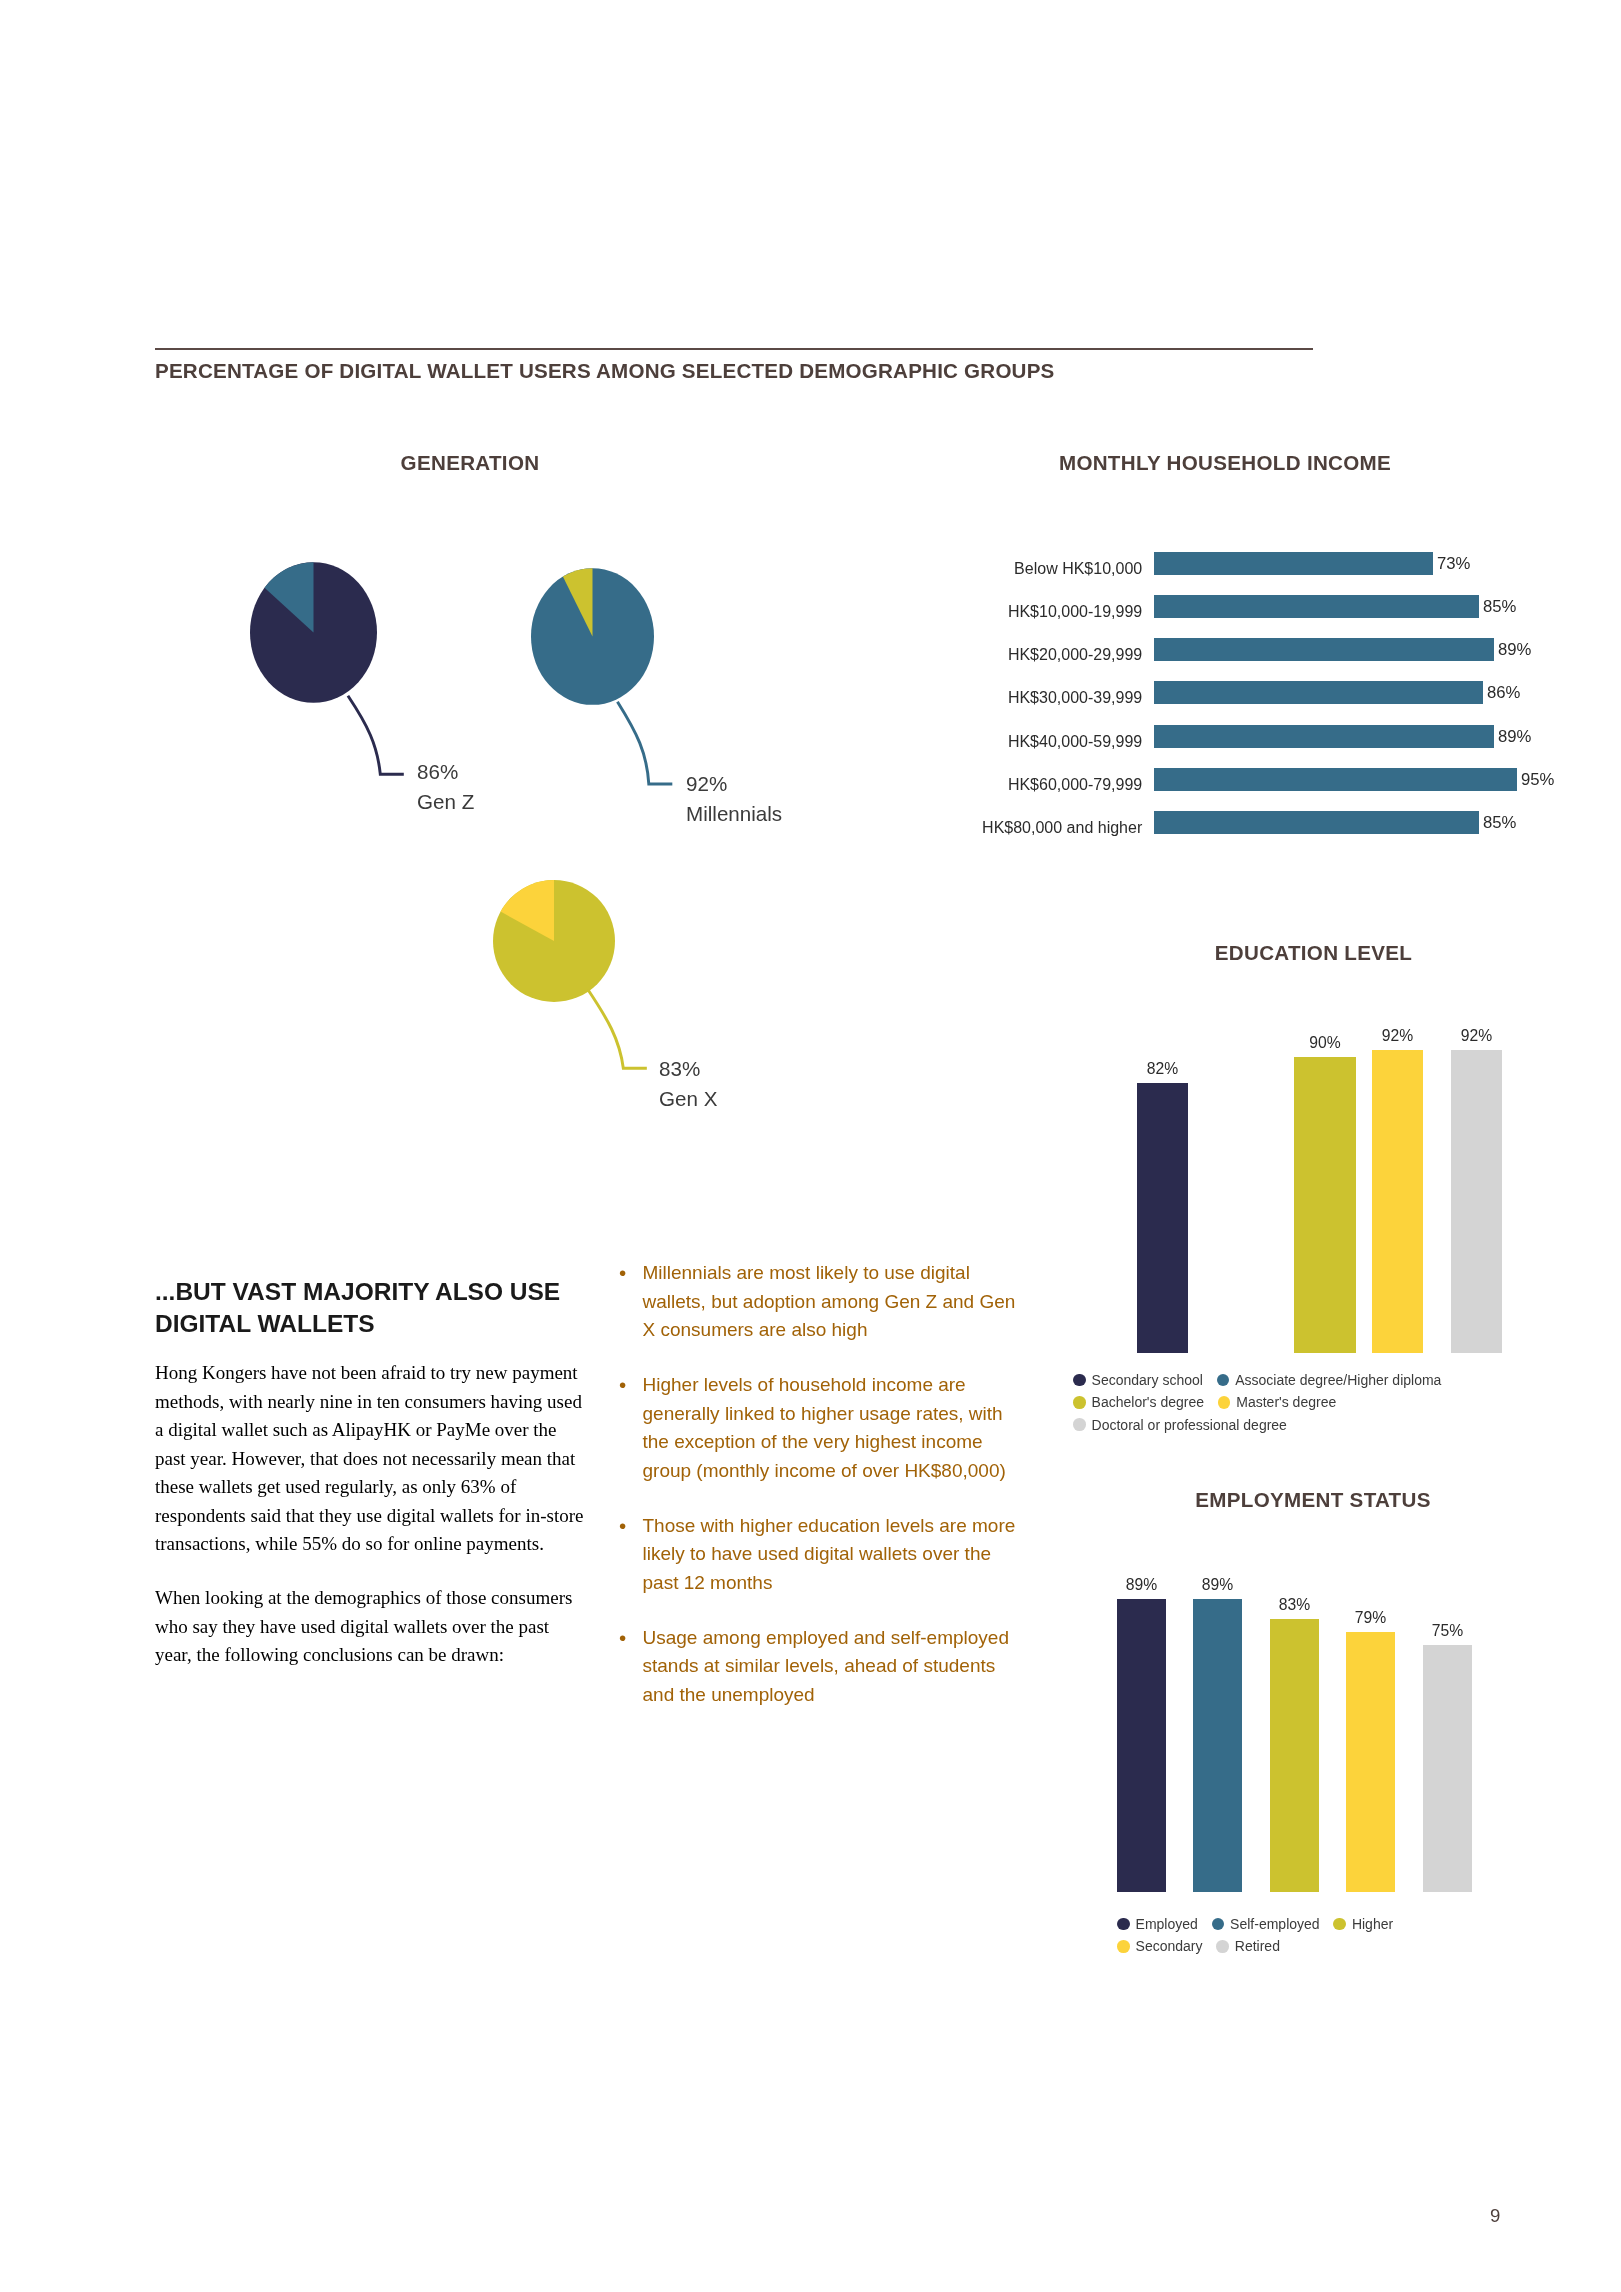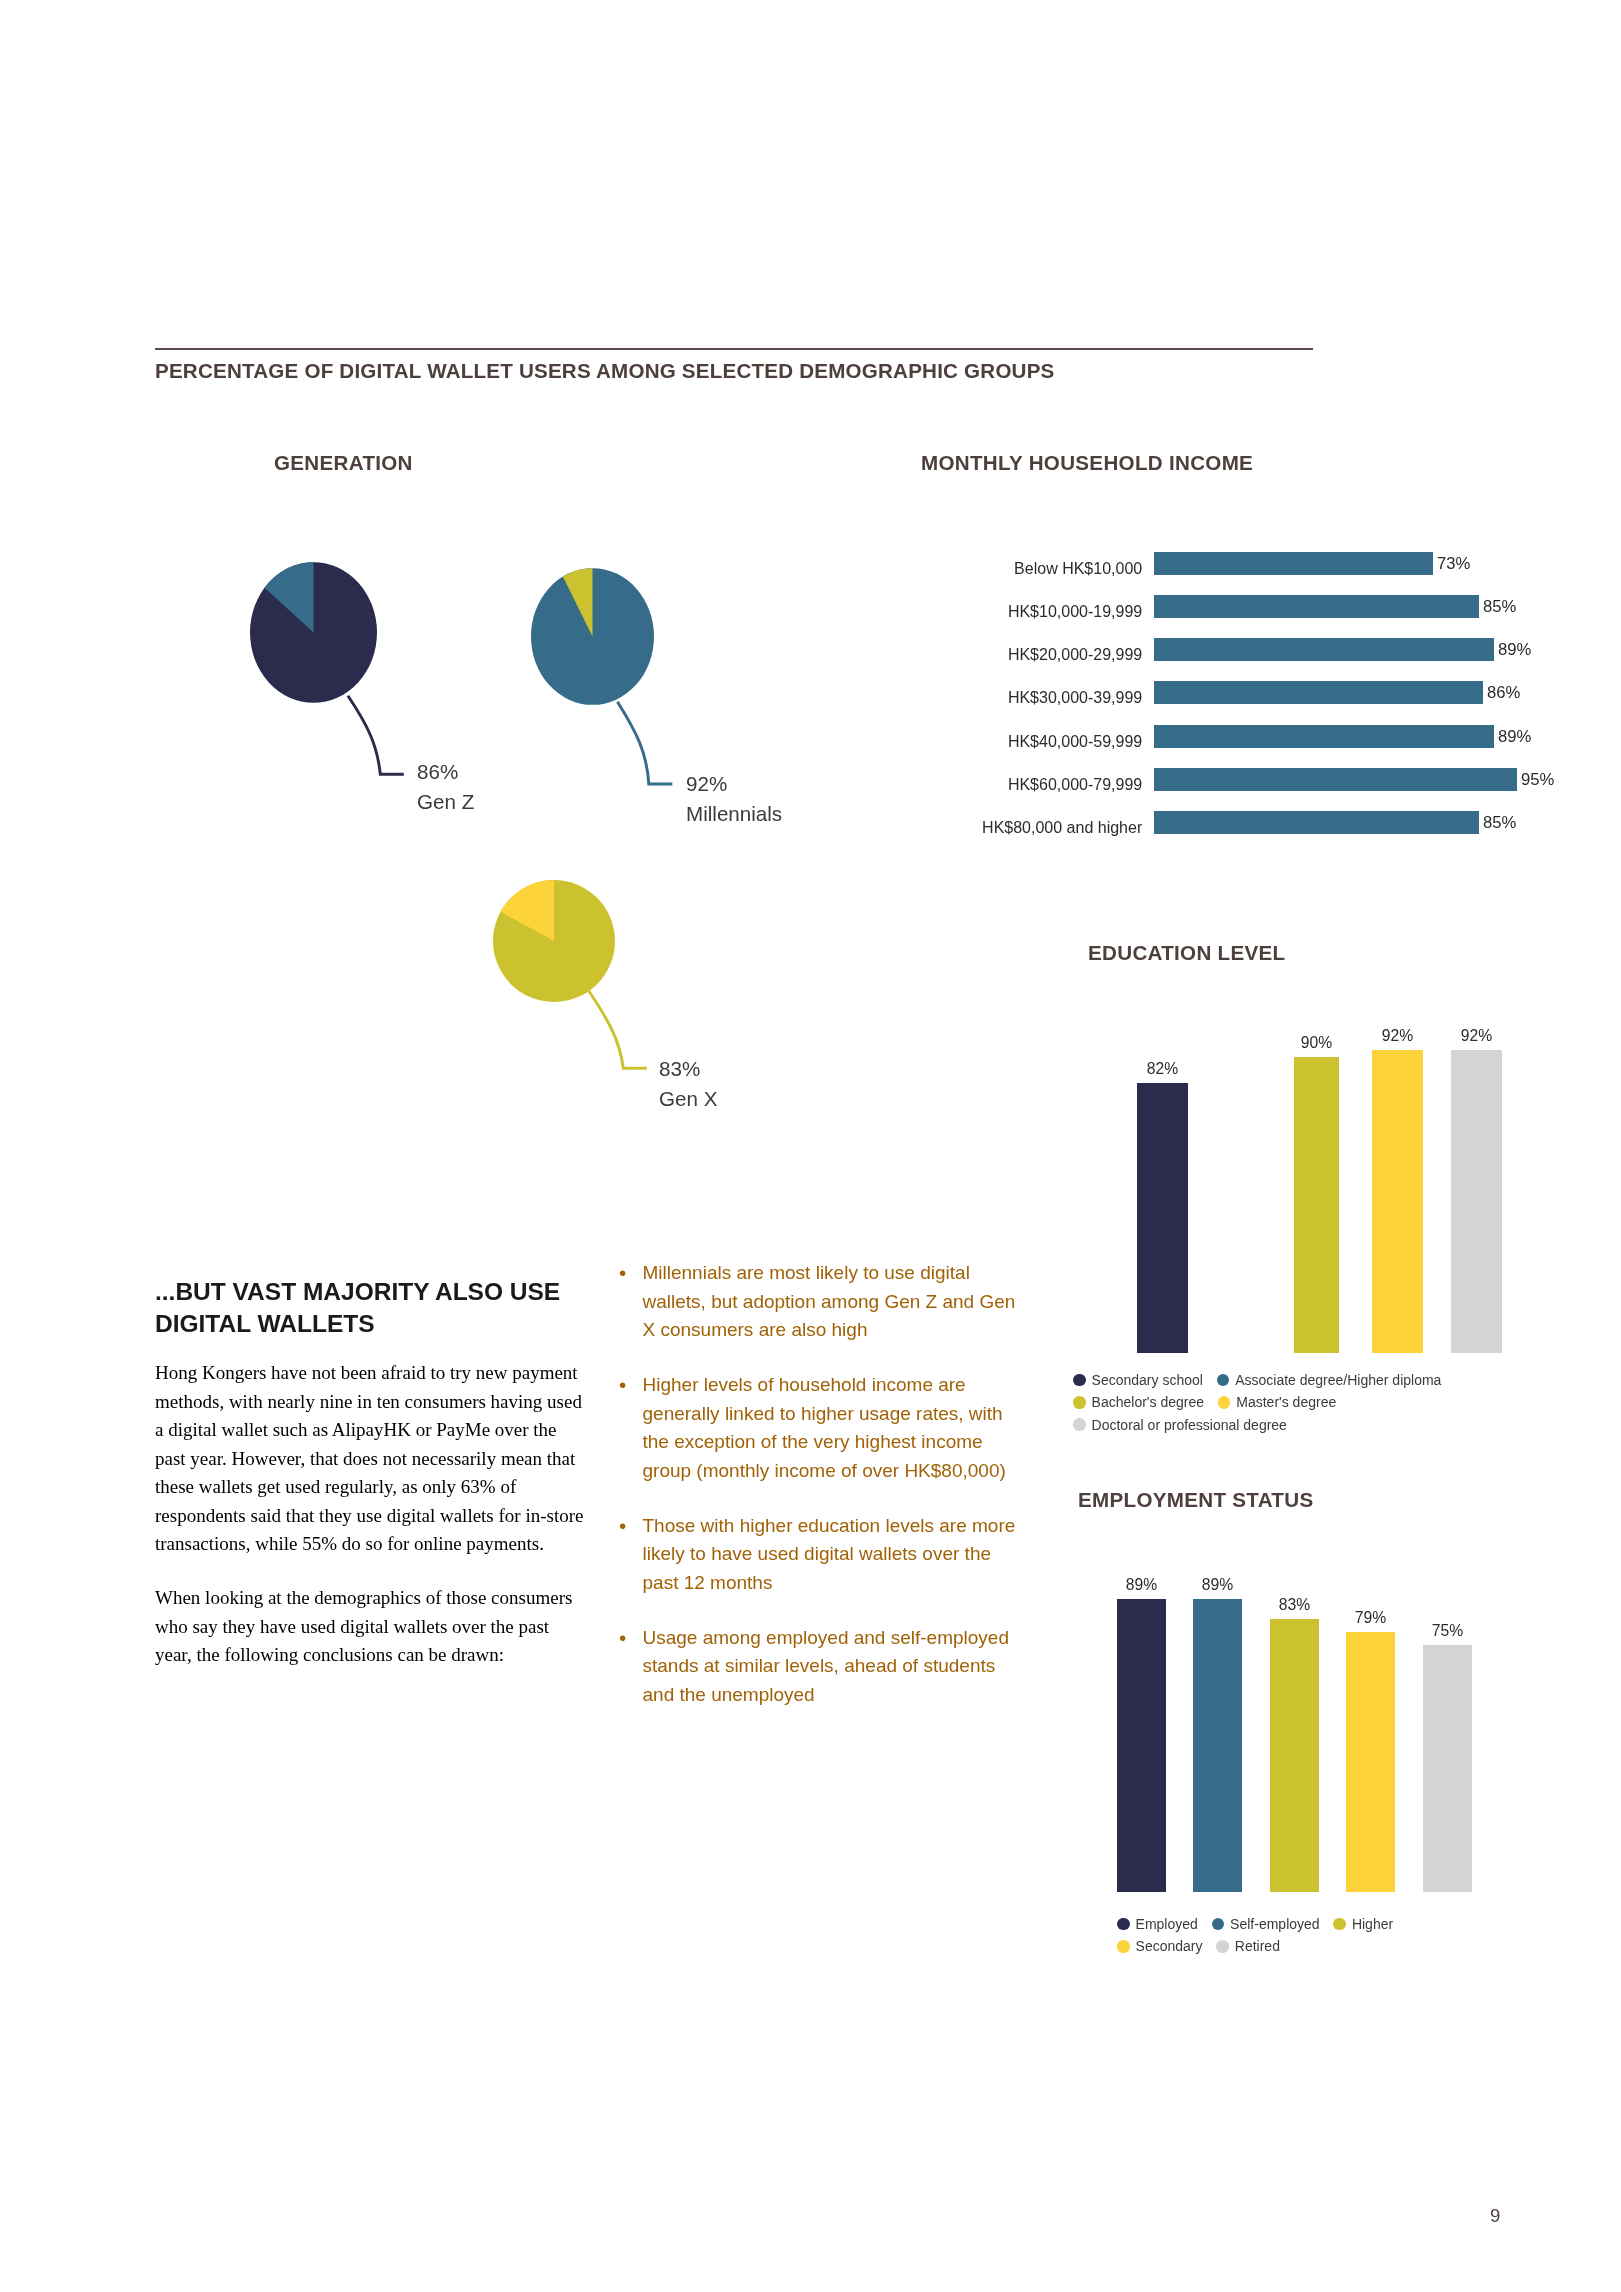--- a/index.html
+++ b/index.html
@@ -37,20 +37,21 @@
     font-family: "Liberation Sans", sans-serif;
   }
 
   
   .chart-title {
     position: absolute;
     font-size: 20.6px;
     font-weight: bold;
     color: #4d3f3b;
     letter-spacing: 0.3px;
+    text-align: center;
   }
   #title-generation { left: 274px; top: 451px; width: 392px; }
   #title-income     { left: 921px; top: 451px; width: 608px; }
   #title-education  { left: 1088px; top: 941px; width: 451px; }
   #title-employment { left: 1078px; top: 1488px; width: 470px; }
   .pie-label {
     position: absolute;
     font-size: 20.6px;
     color: #3b3b3b;
     line-height: 1.45;
@@ -315,21 +316,21 @@
         <div class="hbar-value" style="left: 325px;">85%</div>
       </div>
     </div>
   </div>
 
 <div class="vchart" id="education-chart" style="left:1137px; top:990px; width:392px; height:363px;">
     <div class="vbar-col" style="left: 0px; width: 51px; height: 363px;">
       <div class="vbar" style="height: 270px; background: rgb(43, 43, 78);"></div>
       <div class="vbar-value" style="bottom: 275px;">82%</div>
     </div>
-    <div class="vbar-col" style="left: 157px; width: 45px; height: 363px;">
+    <div class="vbar-col" style="left: 157px; width: 62px; height: 363px;">
       <div class="vbar" style="height: 296px; background: rgb(204, 194, 47);"></div>
       <div class="vbar-value" style="bottom: 301px;">90%</div>
     </div>
     <div class="vbar-col" style="left: 235px; width: 51px; height: 363px;">
       <div class="vbar" style="height: 303px; background: rgb(252, 211, 59);"></div>
       <div class="vbar-value" style="bottom: 308px;">92%</div>
     </div>
     <div class="vbar-col" style="left: 314px; width: 51px; height: 363px;">
       <div class="vbar" style="height: 303px; background: rgb(212, 212, 212);"></div>
       <div class="vbar-value" style="bottom: 308px;">92%</div>

